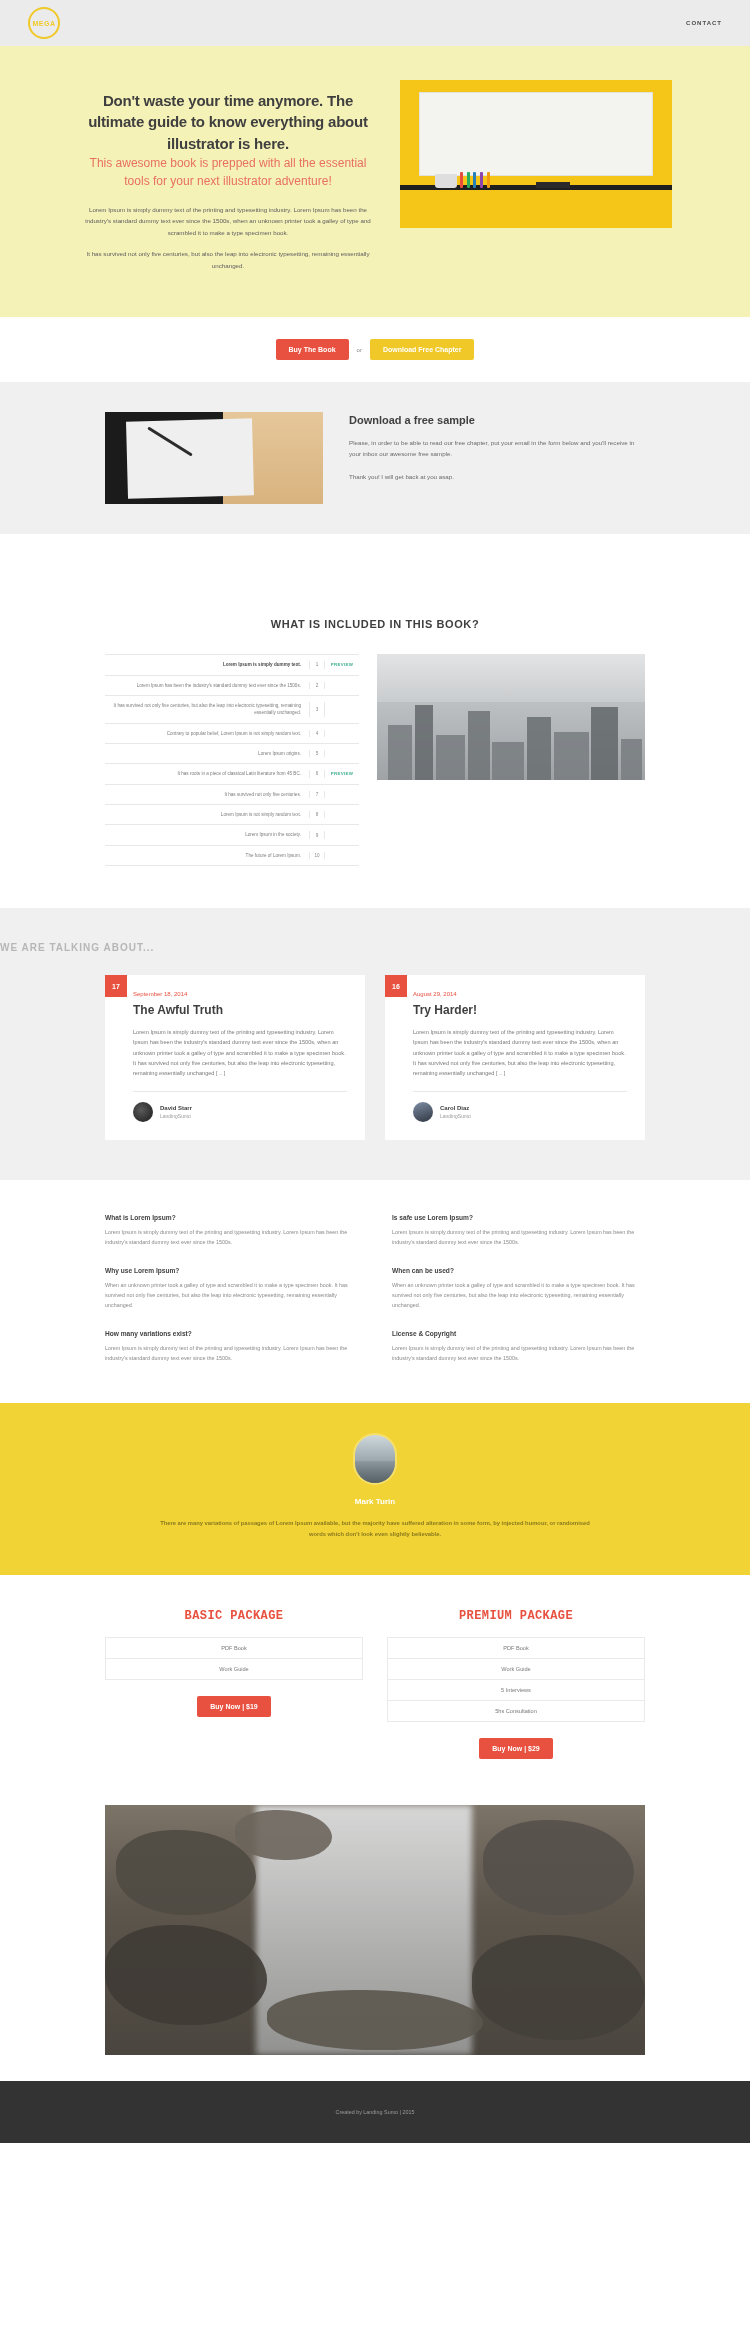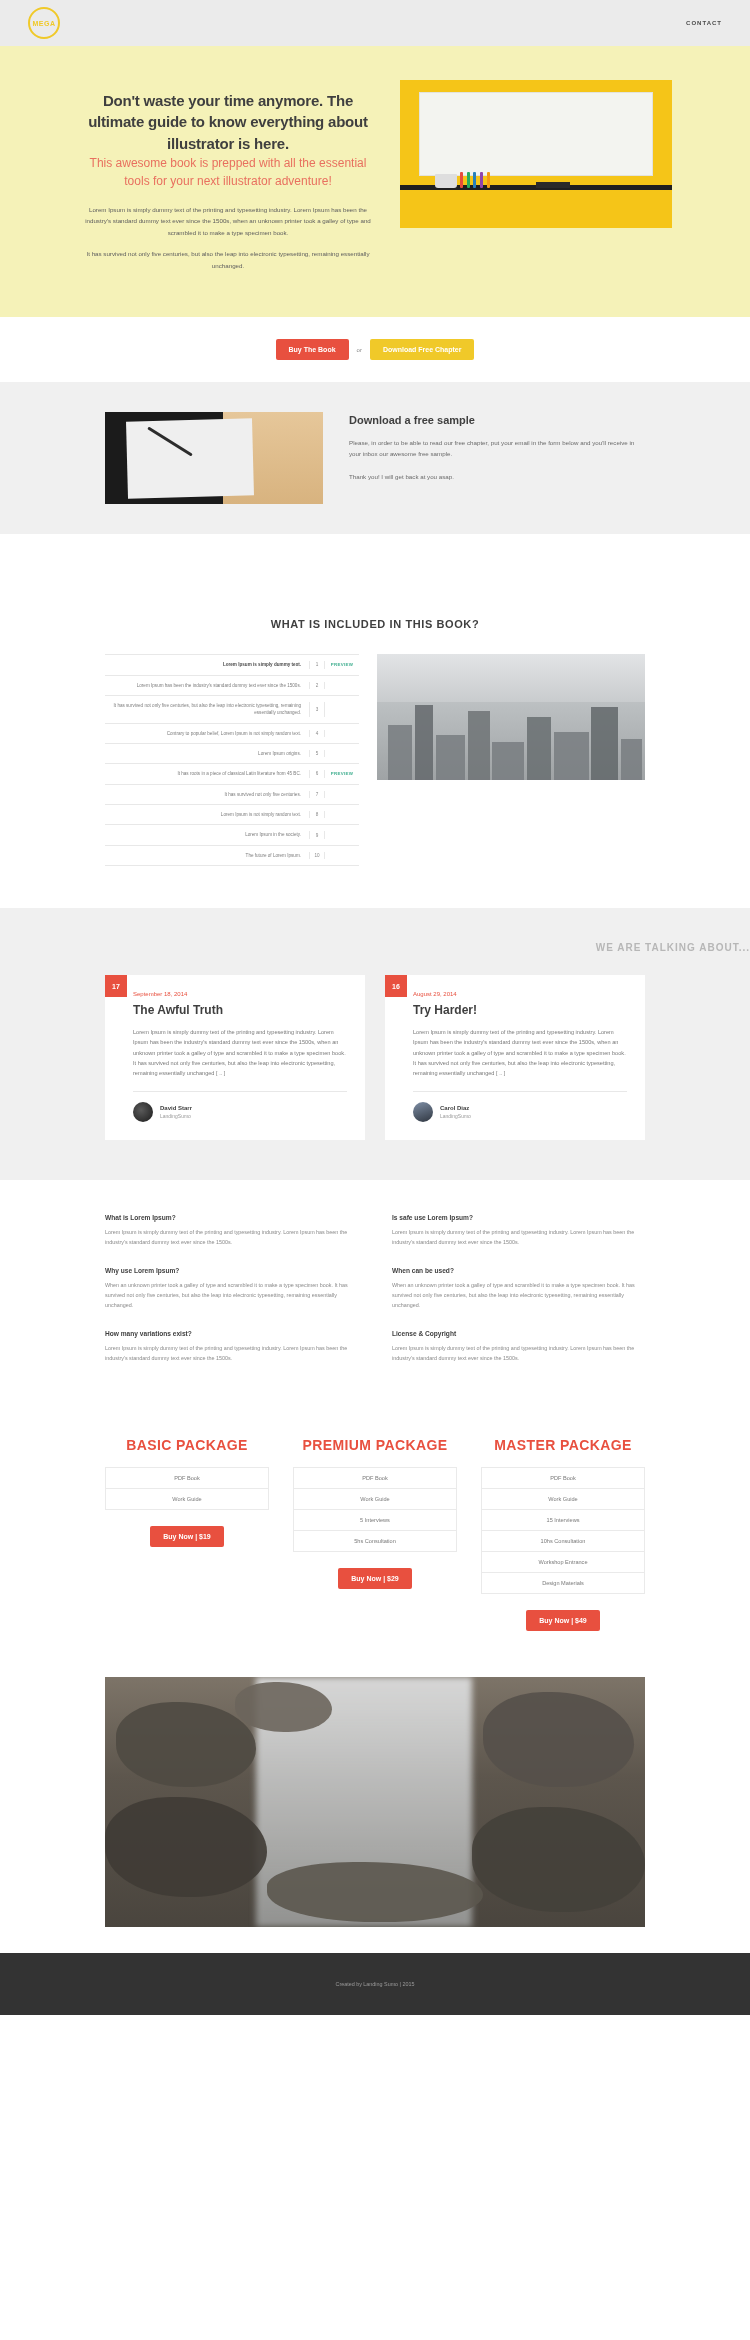--- a/index.html
+++ b/index.html
@@ -240,21 +240,21 @@
     background: rgba(120,125,128,.85);
   }
   .city-img .sky {
     position: absolute; top:0; left:0; right:0; height: 38%;
     background: linear-gradient(180deg,#e2e4e6,#c9ccce);
   }
 
   
   .blog { background: #f0f0f0; padding: 34px 0 40px; }
   .blog-title {
-    text-align: right;
+    text-align: left;
     font-size: 10px;
     color: #b7b7b7;
     letter-spacing: 1px;
     font-weight: bold;
     margin-bottom: 22px;
   }
   .blog-inner { width: 540px; margin: 0 auto; display: flex; gap: 20px; }
   .post {
     flex: 1;
     background: #fff;
@@ -363,25 +363,26 @@
   }
 
   
   .pricing { background: #fff; padding: 34px 0 30px; }
   .pricing-inner {
     width: 540px; margin: 0 auto;
     display: flex; gap: 24px; align-items: flex-start;
   }
   .plan { flex: 1; text-align: center; }
   .plan-name {
-    font-size: 14px;
+    font-size: 12px;
     font-weight: bold;
     color: #e8503f;
     letter-spacing: .4px;
     margin-bottom: 14px;
+    font-family: Liberation Mono, monospace;
   }
   .plan-feat {
     font-size: 5.6px;
     color: #7a7a7a;
     border-top: 1px solid #eaeaea;
     border-left: 1px solid #eaeaea;
     border-right: 1px solid #eaeaea;
     padding: 7px 0;
   }
   .plan-feat:last-of-type { border-bottom: 1px solid #eaeaea; }
@@ -598,46 +599,41 @@
         <div class="faq-q">How many variations exist?</div>
         <div class="faq-a">Lorem Ipsum is simply dummy text of the printing and typesetting industry. Lorem Ipsum has been the industry's standard dummy text ever since the 1500s.</div>
       </div>
       <div>
         <div class="faq-q">License &amp; Copyright</div>
         <div class="faq-a">Lorem Ipsum is simply dummy text of the printing and typesetting industry. Lorem Ipsum has been the industry's standard dummy text ever since the 1500s.</div>
       </div>
     </div>
   </div>
 
+  <div class="quote">
+    <div class="quote-avatar"></div>
+    <div class="quote-name">Mark Turin</div>
+    <div class="quote-text">There are many variations of passages of Lorem Ipsum available, but the majority have suffered alteration in some form, by injected humour, or randomised words which don't look even slightly believable.</div>
+  </div>
 
   <div class="pricing">
     <div class="pricing-inner">
       <div class="plan">
         <div class="plan-name">BASIC PACKAGE</div>
         <div class="plan-feat">PDF Book</div>
         <div class="plan-feat">Work Guide</div>
         <button class="btn btn-red plan-btn">Buy Now | $19</button>
       </div>
       <div class="plan">
         <div class="plan-name">PREMIUM PACKAGE</div>
         <div class="plan-feat">PDF Book</div>
         <div class="plan-feat">Work Guide</div>
         <div class="plan-feat">5 Interviews</div>
         <div class="plan-feat">5hs Consultation</div>
         <button class="btn btn-red plan-btn">Buy Now | $29</button>
-      </div>
-      <div class="plan">
-        <div class="plan-name">MASTER PACKAGE</div>
-        <div class="plan-feat">PDF Book</div>
-        <div class="plan-feat">Work Guide</div>
-        <div class="plan-feat">15 Interviews</div>
-        <div class="plan-feat">10hs Consultation</div>
-        <div class="plan-feat">Workshop Entrance</div>
-        <div class="plan-feat">Design Materials</div>
-        <button class="btn btn-red plan-btn">Buy Now | $49</button>
       </div>
     </div>
   </div>
 
   <div class="photo-wrap">
     <div class="photo">
       <div class="water"></div>
       <div class="rock" style="left:2%;top:10%;width:26%;height:34%;"></div>
       <div class="rock" style="left:0%;top:48%;width:30%;height:40%;background:#3f3b35;"></div>
       <div class="rock" style="right:2%;top:6%;width:28%;height:38%;background:#55504a;"></div>

